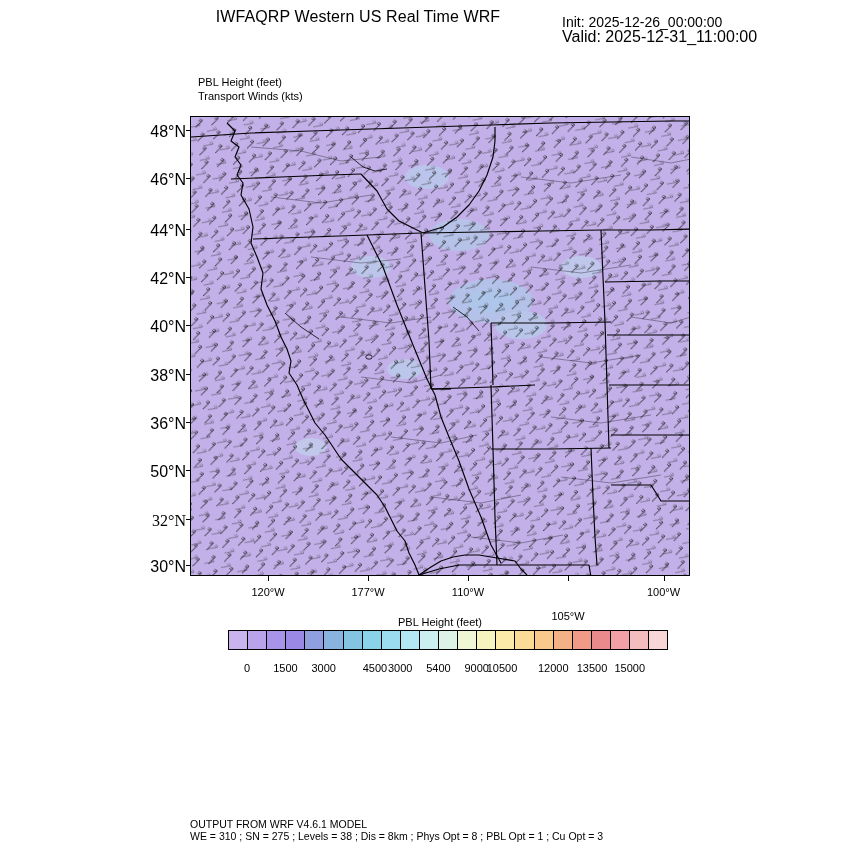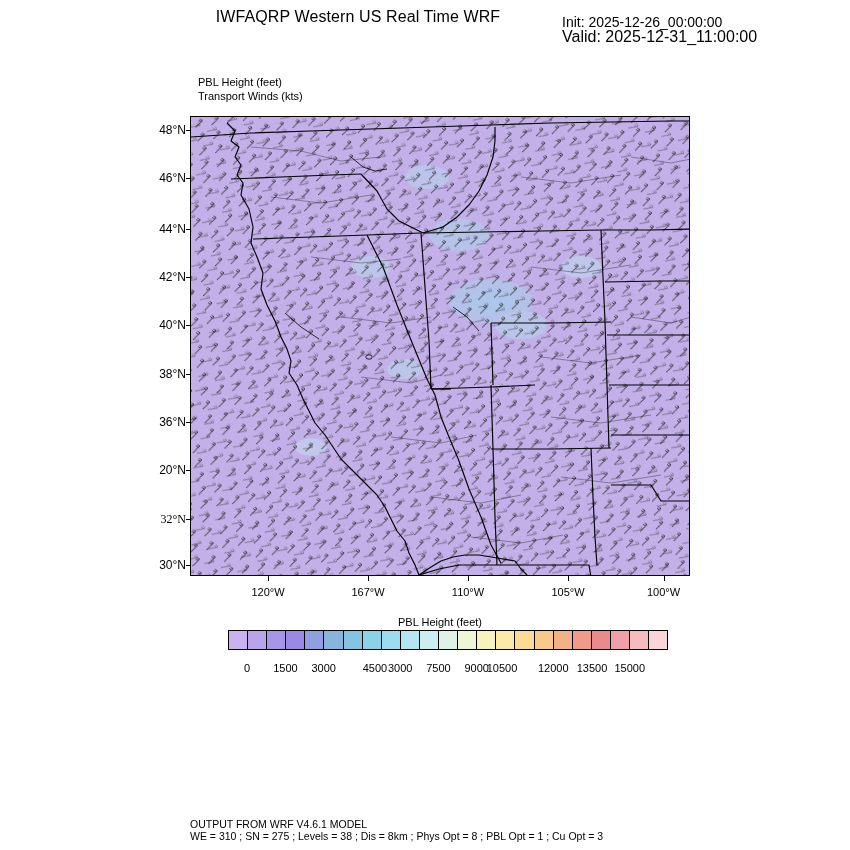--- a/index.html
+++ b/index.html
@@ -61,21 +61,21 @@
     left: 0; top: 0; right: 0; bottom: 0;
   }
   #map-svg { position: absolute; left: 0; top: 0; }
 
   
   .ytick-label {
     position: absolute;
     right: 0;
     width: 48px;
     text-align: right;
-    font-size: 12px;
+    font-size: 16px;
     white-space: nowrap;
   }
   #y-axis { left: 134px; top: 116px; width: 52px; height: 460px; }
   .ytick-mark {
     position: absolute;
     left: 52px;
     width: 5px;
     height: 1px;
     background: #000;
   }
@@ -288,35 +288,35 @@
     <div class="ytick-label" style="top: 105.7px;">44°N</div>
     <div class="ytick-mark" style="top: 112.7px;"></div>
     <div class="ytick-label" style="top: 154px;">42°N</div>
     <div class="ytick-mark" style="top: 161px;"></div>
     <div class="ytick-label" style="top: 202.3px;">40°N</div>
     <div class="ytick-mark" style="top: 209.3px;"></div>
     <div class="ytick-label" style="top: 250.6px;">38°N</div>
     <div class="ytick-mark" style="top: 257.6px;"></div>
     <div class="ytick-label" style="top: 298.9px;">36°N</div>
     <div class="ytick-mark" style="top: 305.9px;"></div>
-    <div class="ytick-label" style="top: 347.2px;">20°N</div>
+    <div class="ytick-label" style="top: 347.2px;">50°N</div>
     <div class="ytick-mark" style="top: 354.2px;"></div>
     <div class="ytick-label" style="top: 395.5px; font-family: Liberation Serif, serif;">32°N</div>
     <div class="ytick-mark" style="top: 402.5px;"></div>
     <div class="ytick-label" style="top: 441.5px;">30°N</div>
     <div class="ytick-mark" style="top: 448.5px;"></div>
   </div>
 <div class="abs" id="x-axis">
     <div class="xtick-label" style="left: 78px;">120°W</div>
     <div class="xtick-mark" style="left: 78px;"></div>
-    <div class="xtick-label" style="left: 178px;">167°W</div>
+    <div class="xtick-label" style="left: 178px;">177°W</div>
     <div class="xtick-mark" style="left: 178px;"></div>
     <div class="xtick-label" style="left: 278px;">110°W</div>
     <div class="xtick-mark" style="left: 278px;"></div>
-    <div class="xtick-label" style="left: 378px;">105°W</div>
+    <div class="xtick-label" style="left: 378px; margin-top: 24px;">105°W</div>
     <div class="xtick-mark" style="left: 378px;"></div>
     <div class="xtick-label" style="left: 473.5px;">100°W</div>
     <div class="xtick-mark" style="left: 473.5px;"></div>
   </div>
 
 <div class="abs" id="cb-title">PBL Height  (feet)</div>
 <div class="abs" id="colorbar">
     <div class="cb-cell" style="background: rgb(201, 179, 239);"></div>
     <div class="cb-cell" style="background: rgb(185, 164, 236);"></div>
     <div class="cb-cell" style="background: rgb(168, 148, 232);"></div>
@@ -340,21 +340,21 @@
     <div class="cb-cell" style="background: rgb(240, 160, 166);"></div>
     <div class="cb-cell" style="background: rgb(245, 188, 192);"></div>
     <div class="cb-cell" style="background: rgb(248, 214, 216);"></div>
   </div>
 <div class="abs" id="cb-labels">
     <div class="cb-label" style="left: 19.1304px;">0</div>
     <div class="cb-label" style="left: 57.3913px;">1500</div>
     <div class="cb-label" style="left: 95.6522px;">3000</div>
     <div class="cb-label" style="left: 147px;">4500</div>
     <div class="cb-label" style="left: 172.174px;">3000</div>
-    <div class="cb-label" style="left: 210.435px;">7500</div>
+    <div class="cb-label" style="left: 210.435px;">5400</div>
     <div class="cb-label" style="left: 248.696px;">9000</div>
     <div class="cb-label" style="left: 274px; text-align: center;">10500</div>
     <div class="cb-label" style="left: 325.217px;">12000</div>
     <div class="cb-label" style="left: 364px;">13500</div>
     <div class="cb-label" style="left: 401.739px;">15000</div>
   </div>
 
 <div class="abs" id="footer-1">OUTPUT FROM WRF V4.6.1 MODEL</div>
 <div class="abs" id="footer-2">WE = 310 ; SN = 275 ; Levels = 38 ; Dis = 8km ; Phys Opt = 8 ; PBL Opt = 1 ; Cu Opt = 3</div>
 

